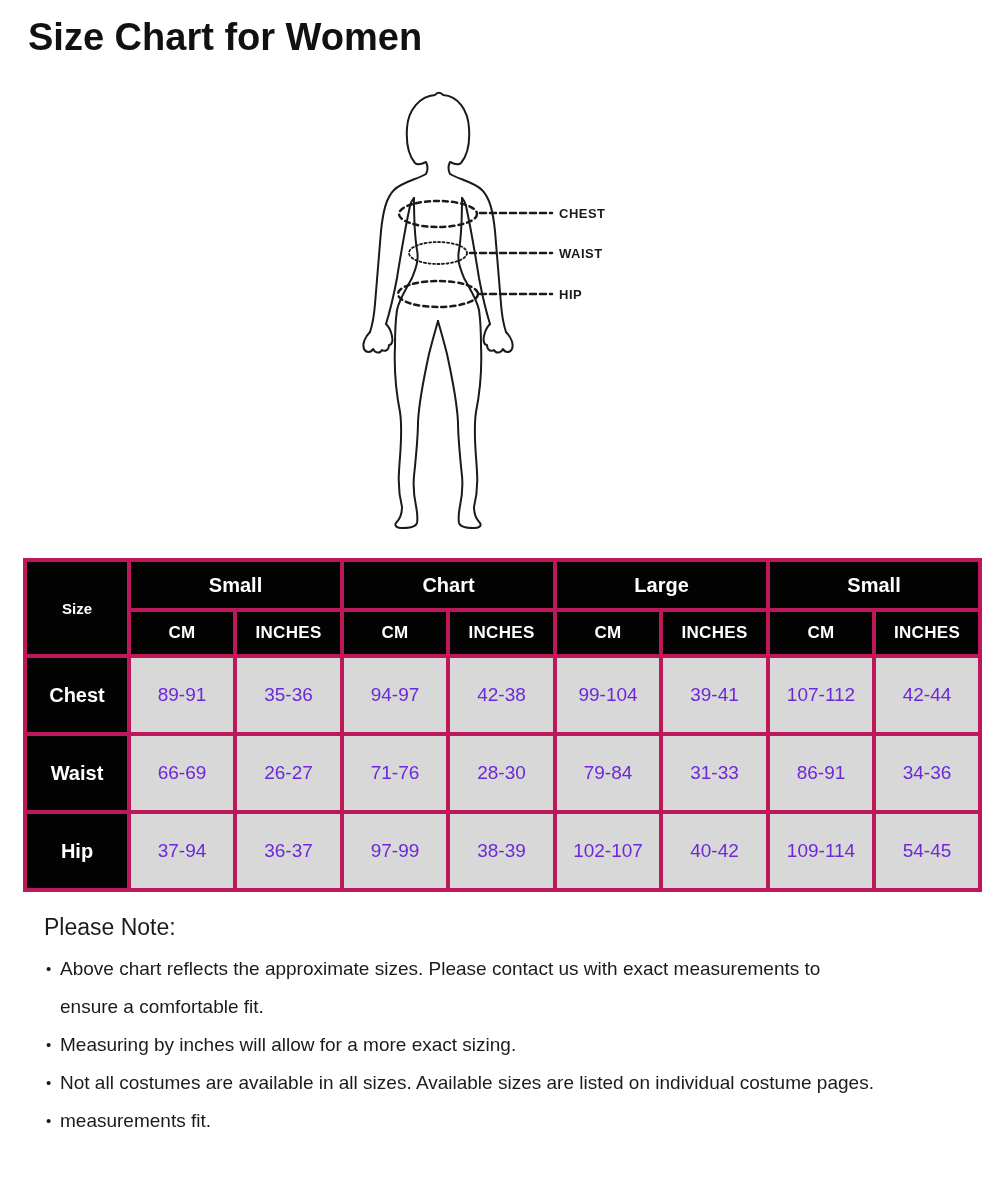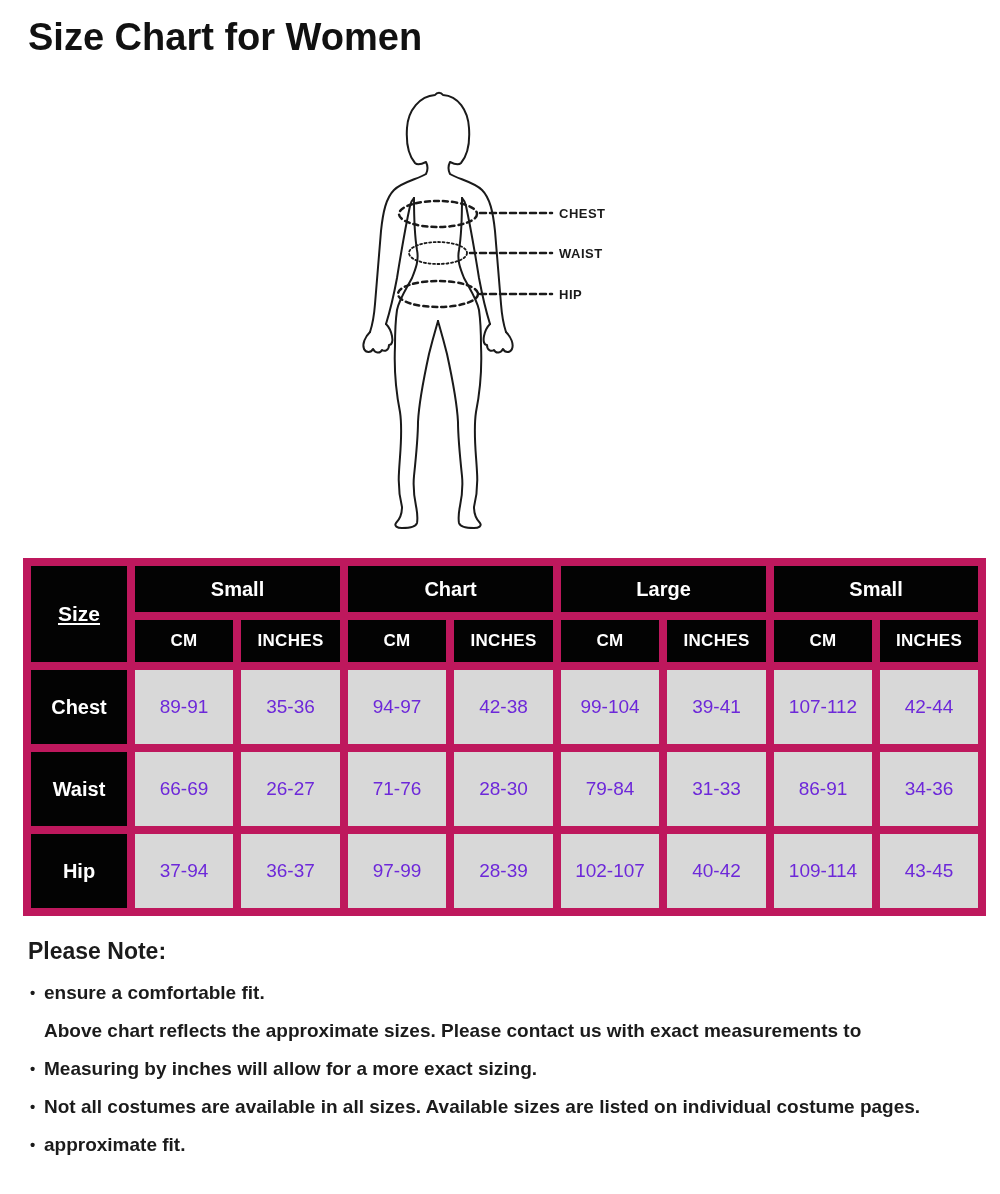--- a/index.html
+++ b/index.html
@@ -32,45 +32,44 @@
   }
   .figure-wrap svg { display: block; }
 
   table.size-chart {
     margin: 20px 0 0 23px;
     border-collapse: collapse;
     table-layout: fixed;
     width: 955px;
   }
   table.size-chart th, table.size-chart td {
-    border: 8px solid #be185d;
+    border: 4px solid #be185d;
     text-align: center;
     vertical-align: middle;
     padding: 0;
   }
   th.hdr {
     background: #030303;
     color: #ffffff;
     font-weight: bold;
   }
-  th.hdr-corner   { font-size: 21px; text-decoration: underline; }
+  th.hdr-corner   { font-size: 15px; }
   th.hdr-group    { font-size: 20px; height: 46px; }
   th.hdr-unit     { font-size: 17px; height: 42px; letter-spacing: 0.3px; }
   th.hdr-rowlabel { font-size: 20px; }
   td.cell {
     background: #d8d8d8;
     color: #6d28d9;
     font-size: 19px;
     height: 74px;
     font-weight: normal;
   }
   .notes {
-    margin: 20px 0 0 28px;
+    margin: 20px 0 0 44px;
     width: 930px;
-    font-weight: bold;
   }
   .notes-heading {
     font-size: 23px;
     line-height: 30px;
     color: #1b1b1b;
     margin-bottom: 8px;
   }
   .note-item {
     position: relative;
     padding-left: 16px;
@@ -214,47 +213,47 @@
         <td class="cell">79-84</td>
         <td class="cell">31-33</td>
         <td class="cell">86-91</td>
         <td class="cell">34-36</td>
       </tr>
       <tr>
         <th class="hdr hdr-rowlabel">Hip</th>
         <td class="cell">37-94</td>
         <td class="cell">36-37</td>
         <td class="cell">97-99</td>
-        <td class="cell">28-39</td>
+        <td class="cell">38-39</td>
         <td class="cell">102-107</td>
         <td class="cell">40-42</td>
         <td class="cell">109-114</td>
-        <td class="cell">43-45</td>
+        <td class="cell">54-45</td>
       </tr>
     </tbody>
   </table>
 
   <div class="notes">
     <div class="notes-heading">Please Note:</div>
 
     <div class="note-item">
       <span class="note-bullet">•</span>
+      <span class="note-line">Above chart reflects the approximate sizes. Please contact us with exact measurements to</span>
       <span class="note-line">ensure a comfortable fit.</span>
-      <span class="note-line">Above chart reflects the approximate sizes. Please contact us with exact measurements to</span>
     </div>
 
     <div class="note-item">
       <span class="note-bullet">•</span>
       <span class="note-line">Measuring by inches will allow for a more exact sizing.</span>
     </div>
 
     <div class="note-item">
       <span class="note-bullet">•</span>
       <span class="note-line">Not all costumes are available in all sizes. Available sizes are listed on individual costume pages.</span>
     </div>
 
     <div class="note-item">
       <span class="note-bullet">•</span>
-      <span class="note-line">approximate fit.</span>
+      <span class="note-line">measurements fit.</span>
     </div>
   </div>
 
 </div>
 
 </body></html>

